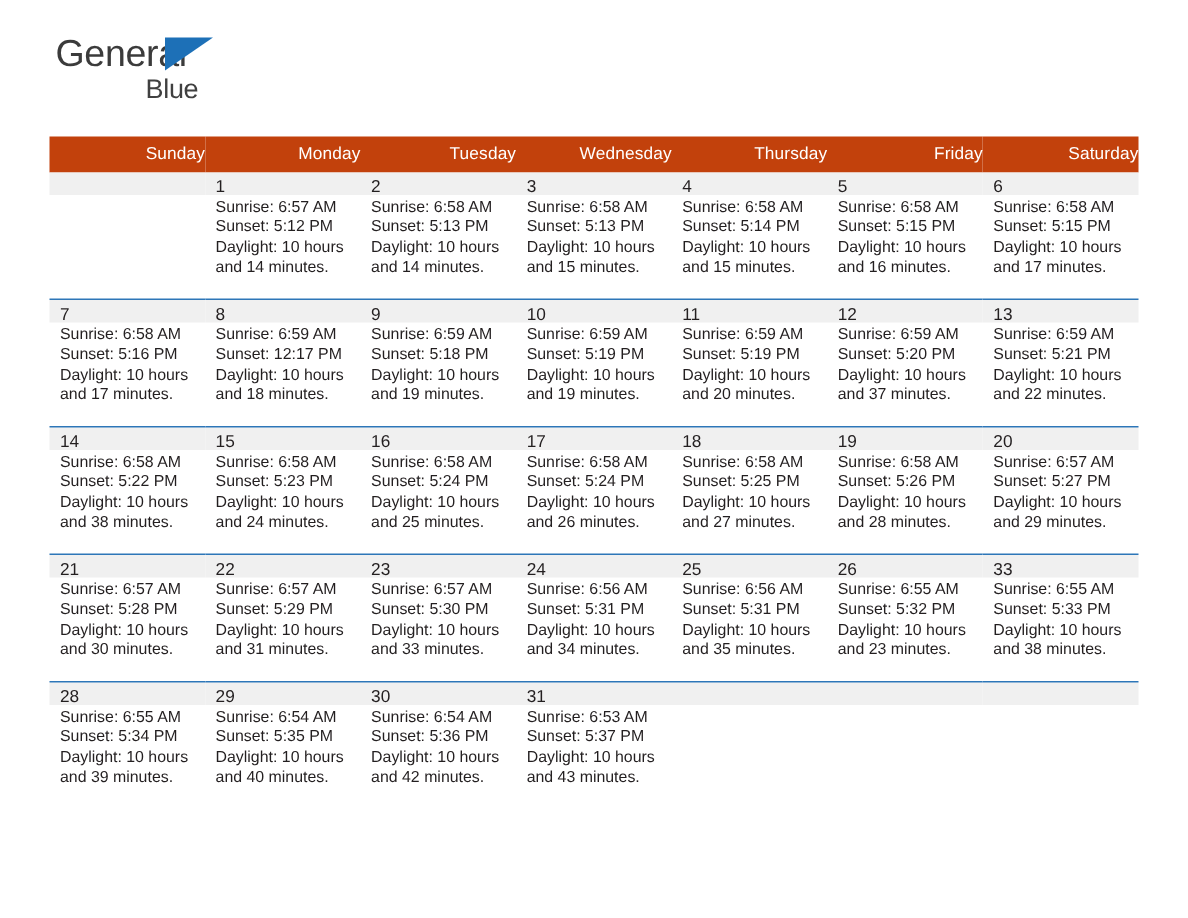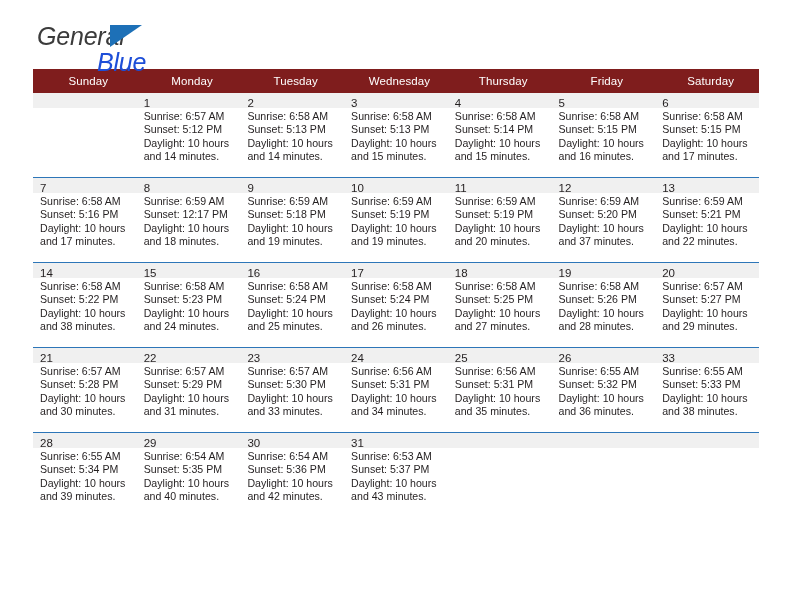--- a/index.html
+++ b/index.html
@@ -19,22 +19,21 @@
     position: relative;
     width: 792px;
     height: 612px;
     box-sizing: border-box;
     padding: 0 33px;
   }
 
   
   .header {
     position: relative;
-    height: 69px;
-    font-style: italic;
+    height: 91px;
   }
 
   .logo {
     position: absolute;
     left: 4px;
     top: 24px;
     width: 200px;
     height: 54px;
     line-height: 1;
   }
@@ -51,22 +50,22 @@
     top: 1px;
     width: 0;
     height: 0;
     border-left: 32px solid #1d70b7;
     border-bottom: 22px solid transparent;
   }
   .logo-blue {
     position: absolute;
     left: 60px;
     top: 26px;
-    font-size: 25px;
-    color: #1d4ed8;
+    font-size: 18px;
+    color: #404040;
     letter-spacing: -0.2px;
   }
 
   .title-wrap {
     position: absolute;
     right: 4px;
     top: 22px;
     text-align: right;
   }
   .cal-title {
@@ -83,25 +82,25 @@
     letter-spacing: 0.05px;
   }
 
   
   .calendar {
     width: 726px;
     border-collapse: collapse;
     table-layout: fixed;
   }
   .calendar th {
-    background: #7f1d1d;
+    background: #c2410c;
     color: #ffffff;
     font-size: 11.5px;
     font-weight: normal;
-    text-align: center;
+    text-align: right;
     padding: 6px 0 6px 7px;
     height: 10px;
     letter-spacing: 0.1px;
   }
 
   .calendar td {
     vertical-align: top;
     padding: 0;
     border-top: 1.6px solid #2d76b8;
     width: 103.7px;
@@ -453,21 +452,21 @@
               </div>
             </div>
           </td>
           <td>
             <div class="cell">
               <div class="daynum">26</div>
               <div class="info">
                 <div>Sunrise: 6:55 AM</div>
                 <div>Sunset: 5:32 PM</div>
                 <div>Daylight: 10 hours</div>
-                <div>and 36 minutes.</div>
+                <div>and 23 minutes.</div>
               </div>
             </div>
           </td>
           <td>
             <div class="cell">
               <div class="daynum">33</div>
               <div class="info">
                 <div>Sunrise: 6:55 AM</div>
                 <div>Sunset: 5:33 PM</div>
                 <div>Daylight: 10 hours</div>

